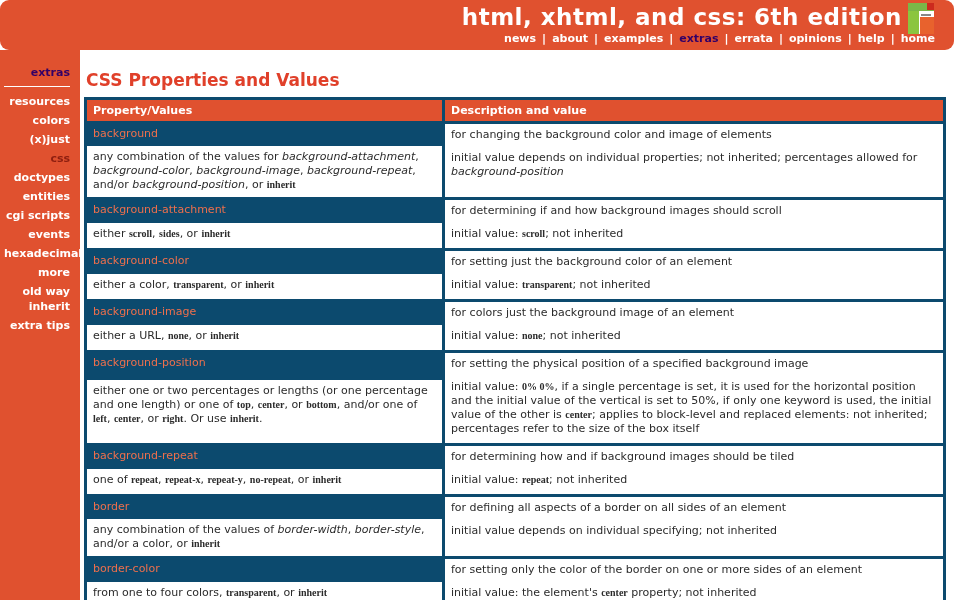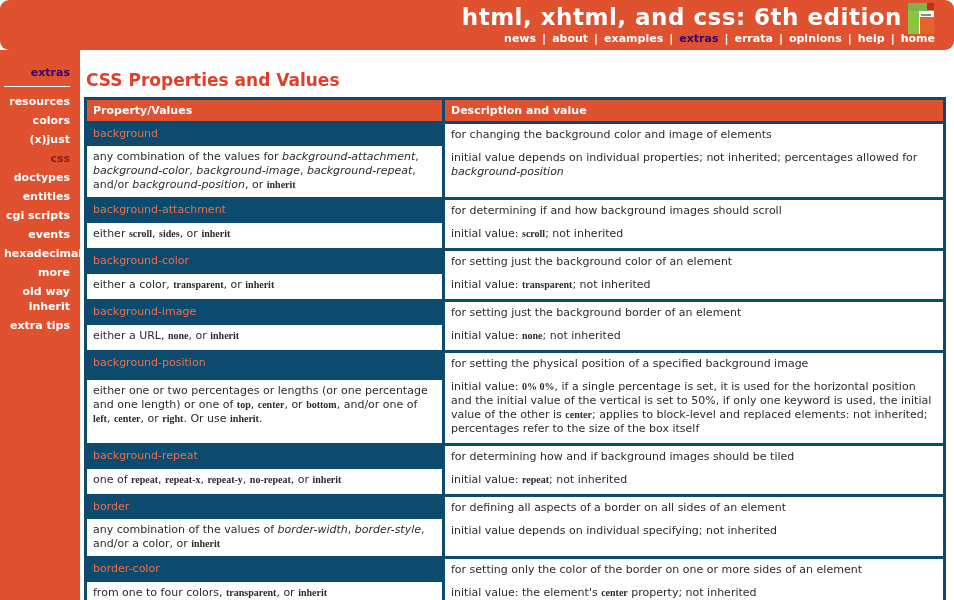--- a/index.html
+++ b/index.html
@@ -125,21 +125,21 @@
               <p>for setting just the background color of an element</p>
               <p>initial value: <b class="kw">transparent</b>; not inherited</p>
             </td>
           </tr>
           <tr>
             <td class="prop-vals">either a color, <b class="kw">transparent</b>, or <b class="kw">inherit</b></td>
           </tr>
           <tr>
             <td class="prop-name">background-image</td>
             <td class="desc" rowspan="2">
-              <p>for setting just the background border of an element</p>
+              <p>for colors just the background image of an element</p>
               <p>initial value: <b class="kw">none</b>; not inherited</p>
             </td>
           </tr>
           <tr>
             <td class="prop-vals">either a URL, <b class="kw">none</b>, or <b class="kw">inherit</b></td>
           </tr>
           <tr>
             <td class="prop-name">background-position</td>
             <td class="desc" rowspan="2">
               <p>for setting the physical position of a specified background image</p>

